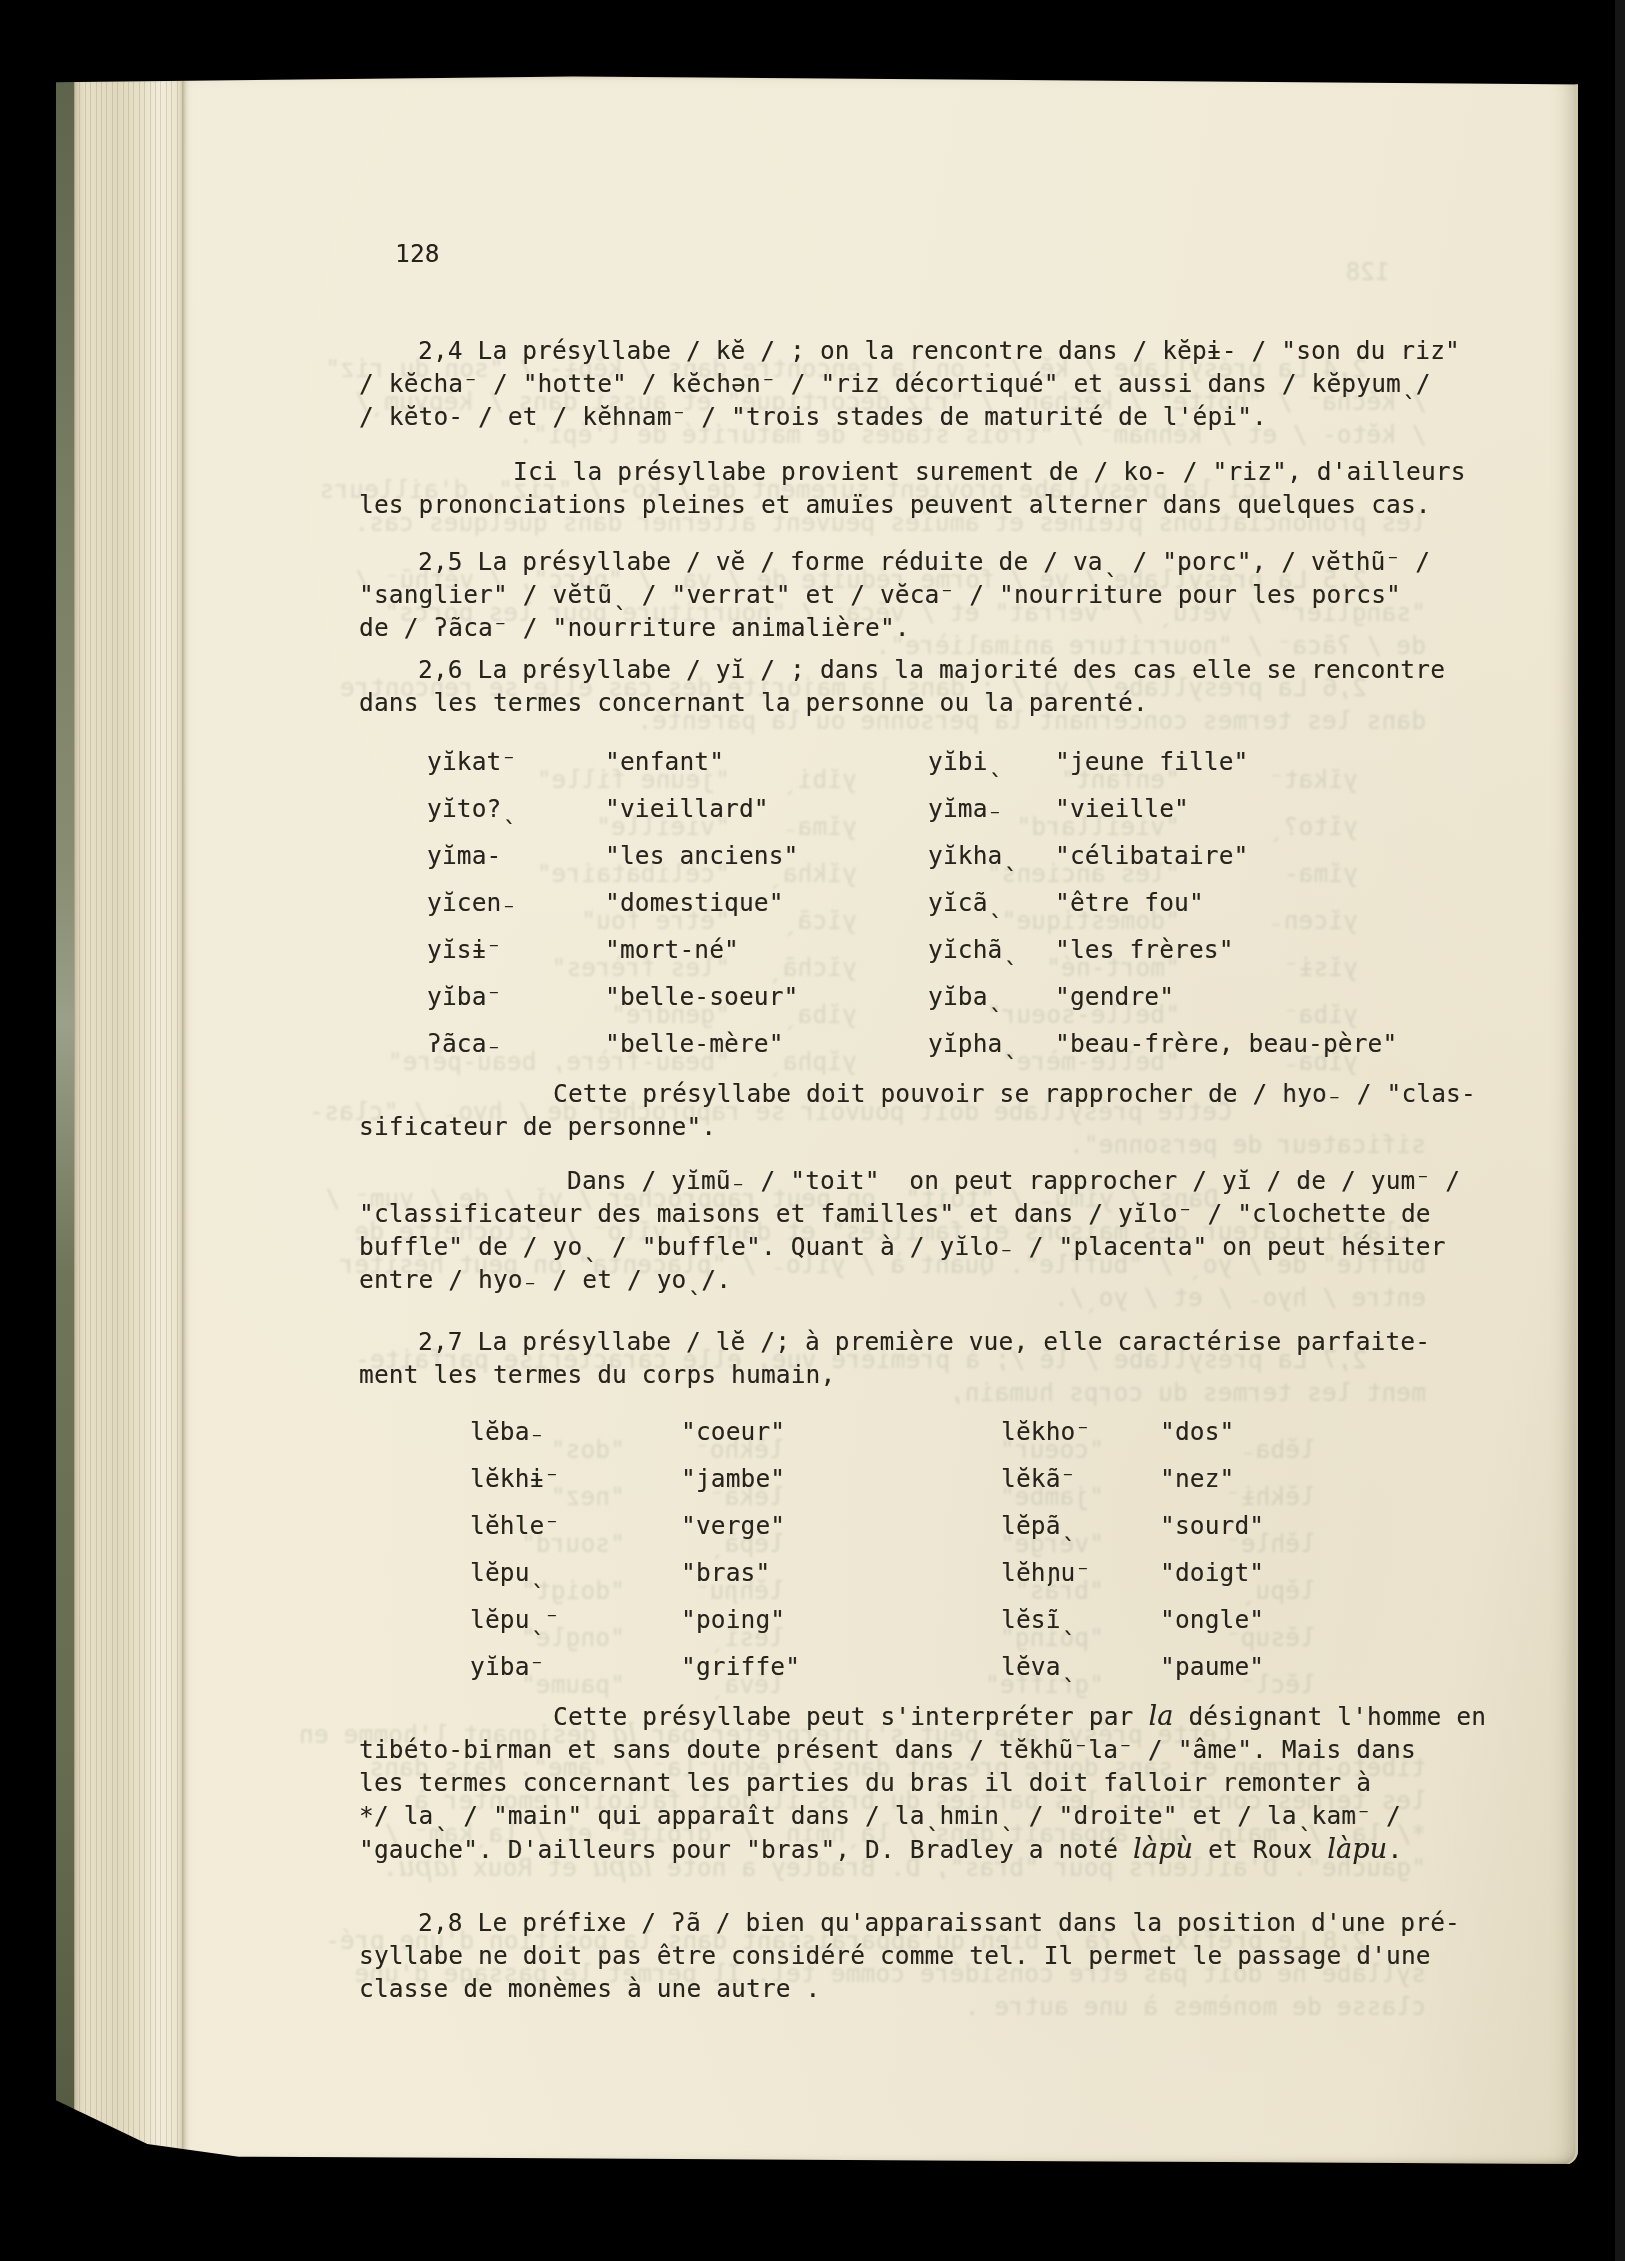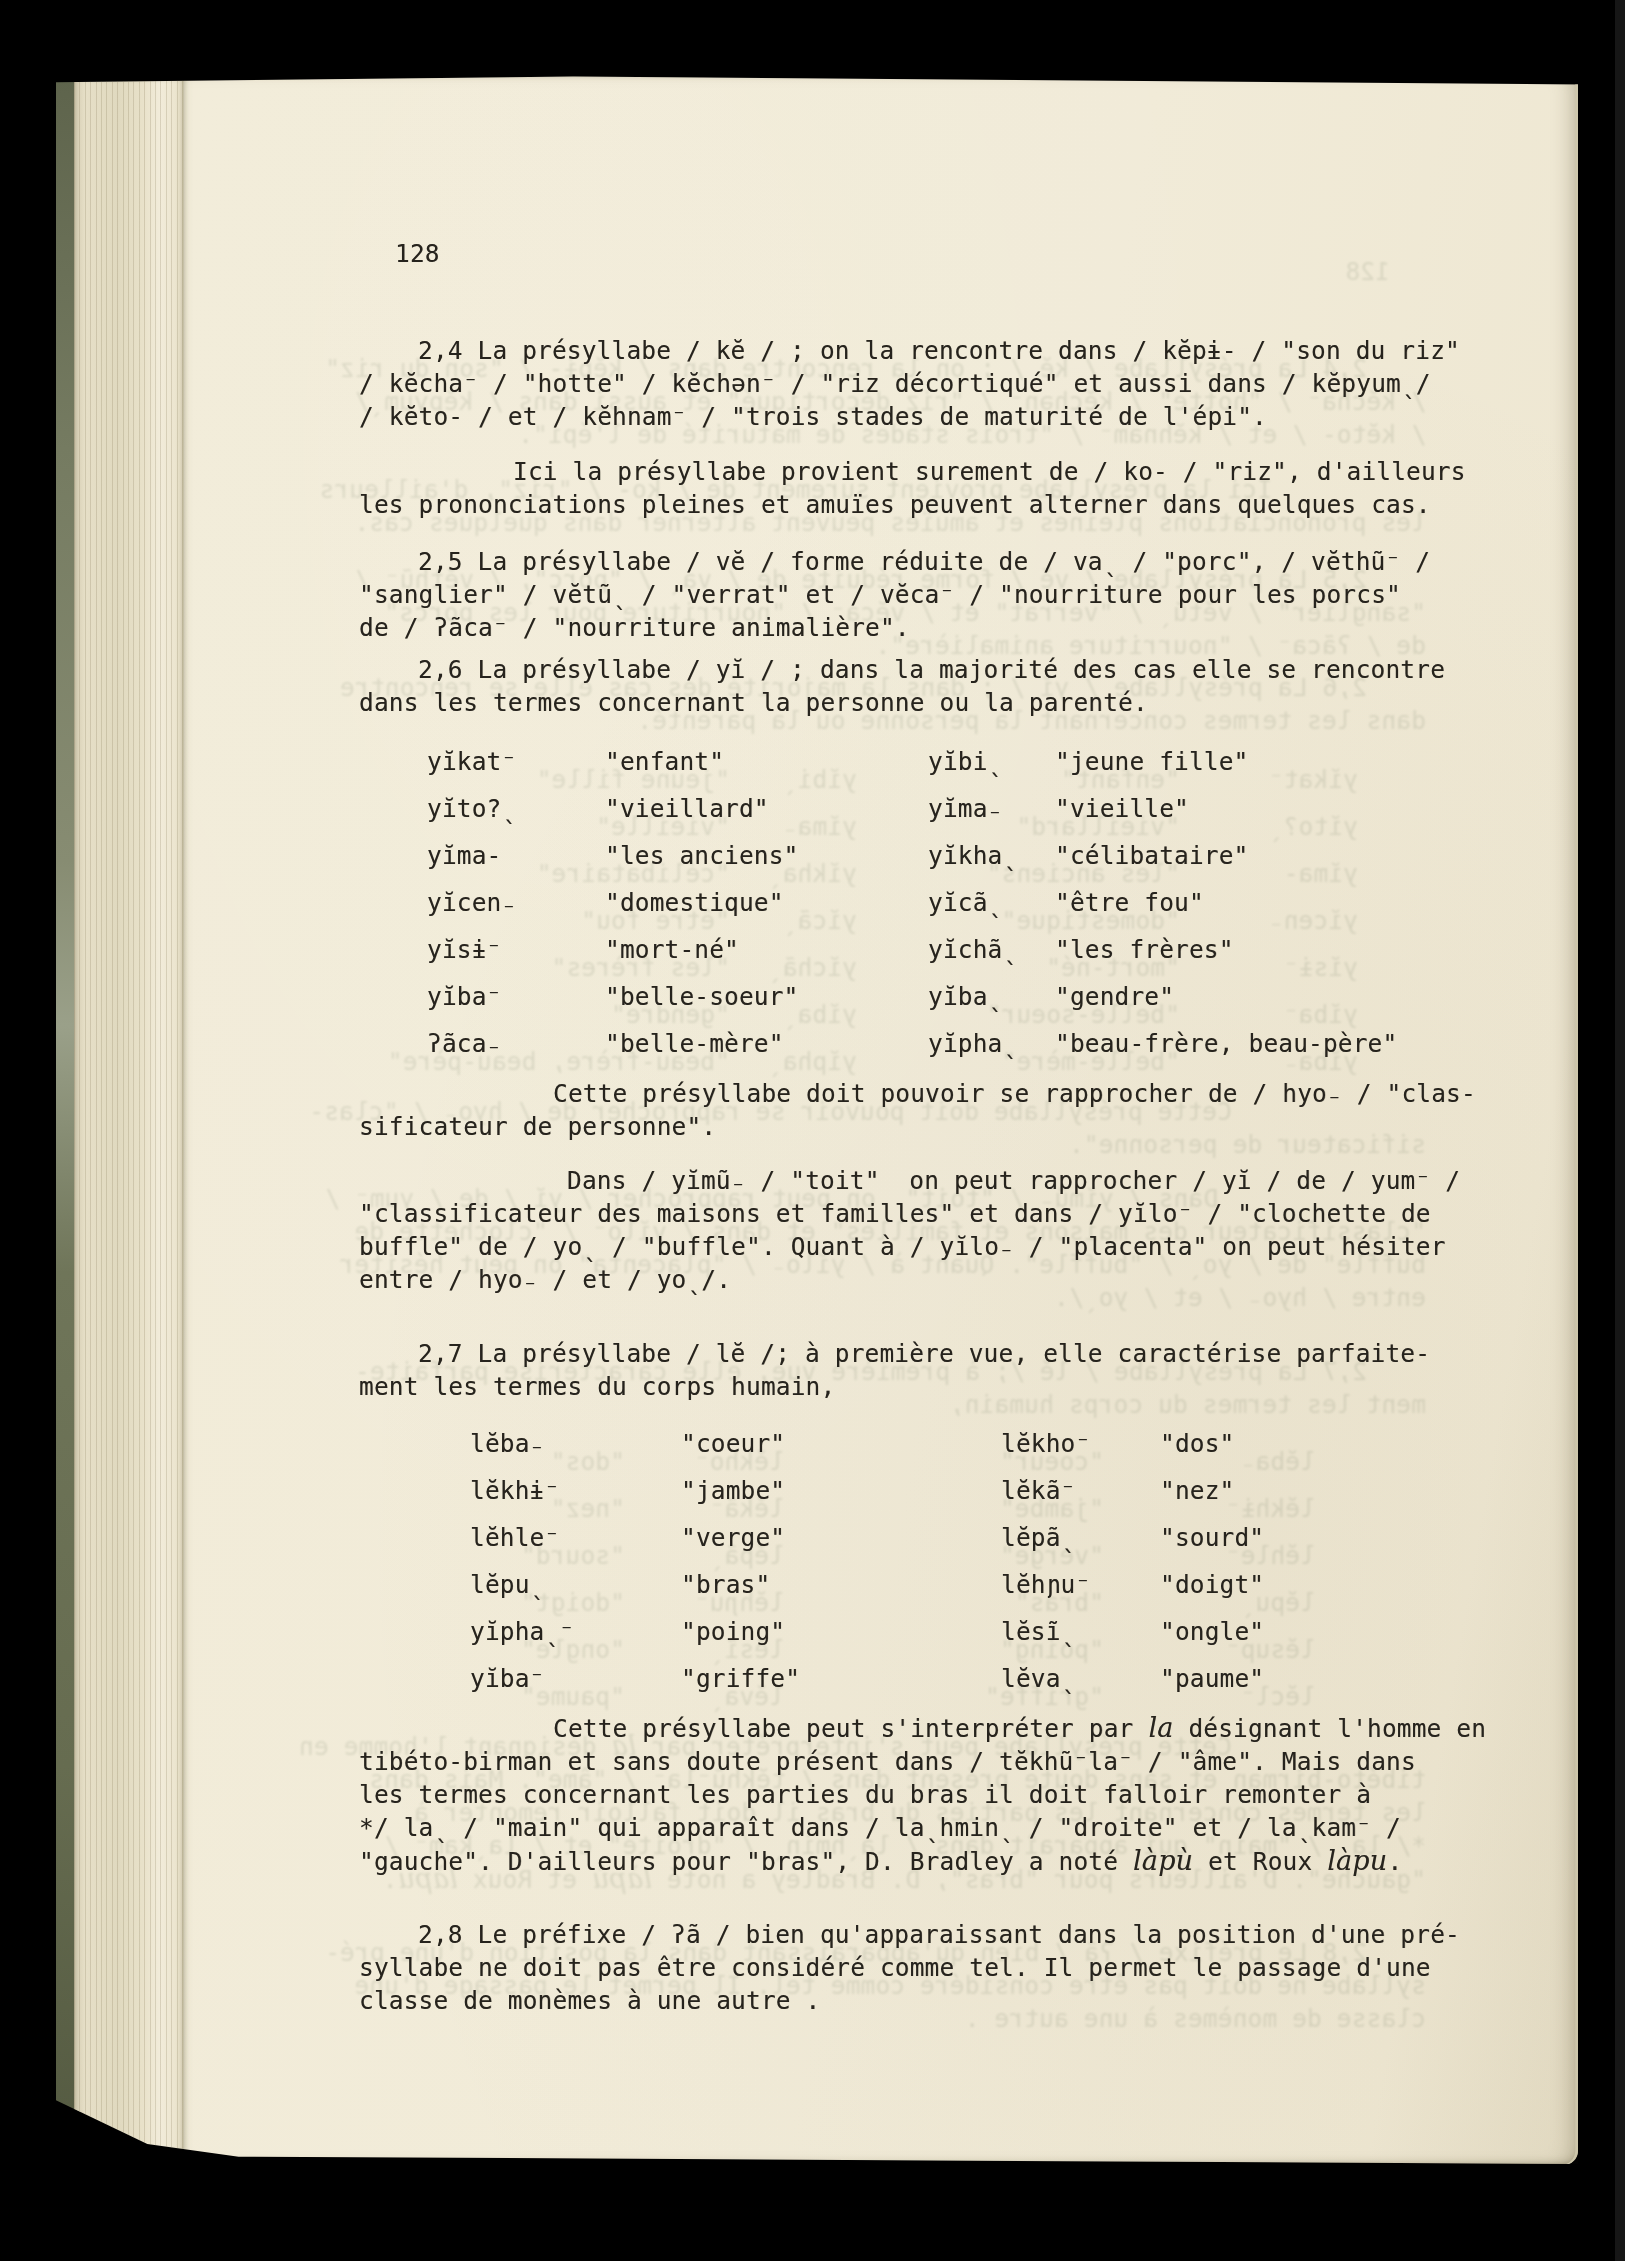--- a/index.html
+++ b/index.html
@@ -57,21 +57,21 @@
   .p{margin:0;}
   .p .line:first-child{text-indent:var(--ind,0);}
   .pagenum{margin-left:36px;}
   .m24{margin-top:64px;}
   .mici{margin-top:22px;}
   .m25{margin-top:23.5px;}
   .m26{margin-top:9px;}
   .t1{margin-top:26px;}
   .mrap{margin-top:3.6px;}
   .mdans{margin-top:21px;}
-  .m27{margin-top:41px;}
+  .m27{margin-top:29px;}
   .t2{margin-top:23.5px;}
   .mint{margin-top:2.7px;}
   .m28{margin-top:40px;}
   .trow{display:grid;height:47px;white-space:pre;align-items:start;}
   .t1 .trow{grid-template-columns:178px 323px 127px auto;margin-left:68px;}
   .t2 .trow{grid-template-columns:197px 306px 145px auto;margin-left:111px;gap:14px;}
   .content i, .bleed i{
     font-family:"DejaVu Serif",serif;font-style:italic;font-size:27px;
   }
   .bleed{
@@ -199,21 +199,21 @@
         </div>
       <div class="p m27" style="--ind:59px">
           <div class="line">2,7 La présyllabe / lĕ /; à première vue, elle caractérise parfaite-</div>
           <div class="line">ment les termes du corps humain,</div>
         </div>
       <div class="table t2">
           <div class="trow"><span class="c1">lĕba₋</span><span class="c2">"coeur"</span><span class="c3">lĕkho⁻</span><span class="c4">"dos"</span></div>
           <div class="trow"><span class="c1">lĕkhɨ⁻</span><span class="c2">"jambe"</span><span class="c3">lĕkã⁻</span><span class="c4">"nez"</span></div>
           <div class="trow"><span class="c1">lĕhle⁻</span><span class="c2">"verge"</span><span class="c3">lĕpãˎ</span><span class="c4">"sourd"</span></div>
           <div class="trow"><span class="c1">lĕpuˎ</span><span class="c2">"bras"</span><span class="c3">lĕhɲu⁻</span><span class="c4">"doigt"</span></div>
-          <div class="trow"><span class="c1">yĭphaˎ⁻</span><span class="c2">"poing"</span><span class="c3">lĕsĩˎ</span><span class="c4">"ongle"</span></div>
+          <div class="trow"><span class="c1">lĕpuˎ⁻</span><span class="c2">"poing"</span><span class="c3">lĕsĩˎ</span><span class="c4">"ongle"</span></div>
           <div class="trow"><span class="c1">yĭba⁻</span><span class="c2">"griffe"</span><span class="c3">lĕvaˎ</span><span class="c4">"paume"</span></div>
         </div>
       <div class="p mint" style="--ind:194px">
           <div class="line">Cette présyllabe peut s'interpréter par <i>la</i> désignant l'homme en</div>
           <div class="line">tibéto-birman et sans doute présent dans / tĕkhũ⁻la⁻ / "âme". Mais dans</div>
           <div class="line">les termes concernant les parties du bras il doit falloir remonter à</div>
           <div class="line">*/ laˎ / "main" qui apparaît dans / laˎhminˎ / "droite" et / laˎkam⁻ /</div>
           <div class="line">"gauche". D'ailleurs pour "bras", D. Bradley a noté <i>làpù</i> et Roux <i>làpu</i>.</div>
         </div>
       <div class="p m28" style="--ind:59px">

